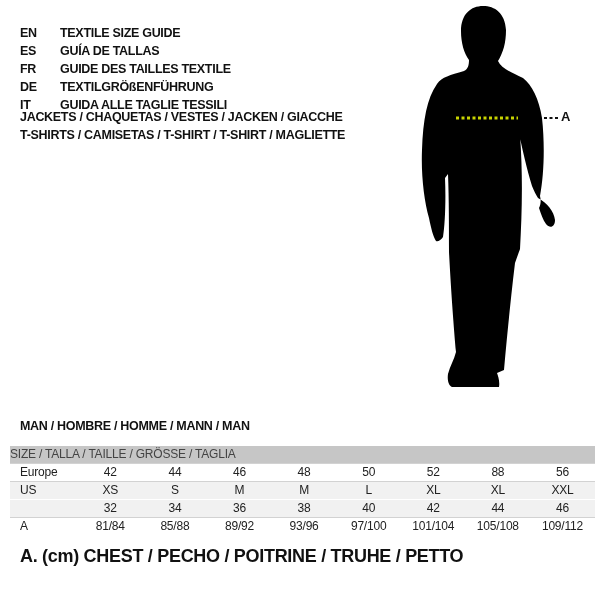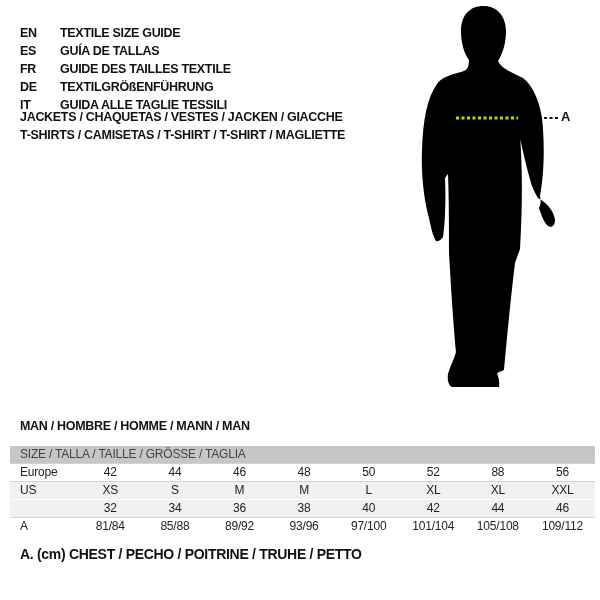--- a/index.html
+++ b/index.html
@@ -76,21 +76,20 @@
     top: 446px;
     width: 585px;
     font-size: 12px;
     letter-spacing: -0.2px;
   }
   .table-header {
     height: 17px;
     line-height: 17px;
     background: #c6c6c6;
     color: #444;
-    padding-left: 10px;
     font-weight: 400;
   }
   .trow {
     display: flex;
     height: 17px;
     line-height: 16px;
     border-top: 1px solid #d2d2d2;
     color: #222;
   }
   .trow.shade { background: #f1f1f1; }
@@ -104,21 +103,21 @@
   .tcell {
     width: 64.6px;
     text-align: center;
   }
 
   
   .legend {
     position: absolute;
     left: 20px;
     top: 546px;
-    font-size: 14px;
+    font-size: 18px;
     font-weight: 700;
     letter-spacing: -0.3px;
   }
 </style>
 </head>
 <body>
 
 <div id="page">
 
   <div class="lang-list">

